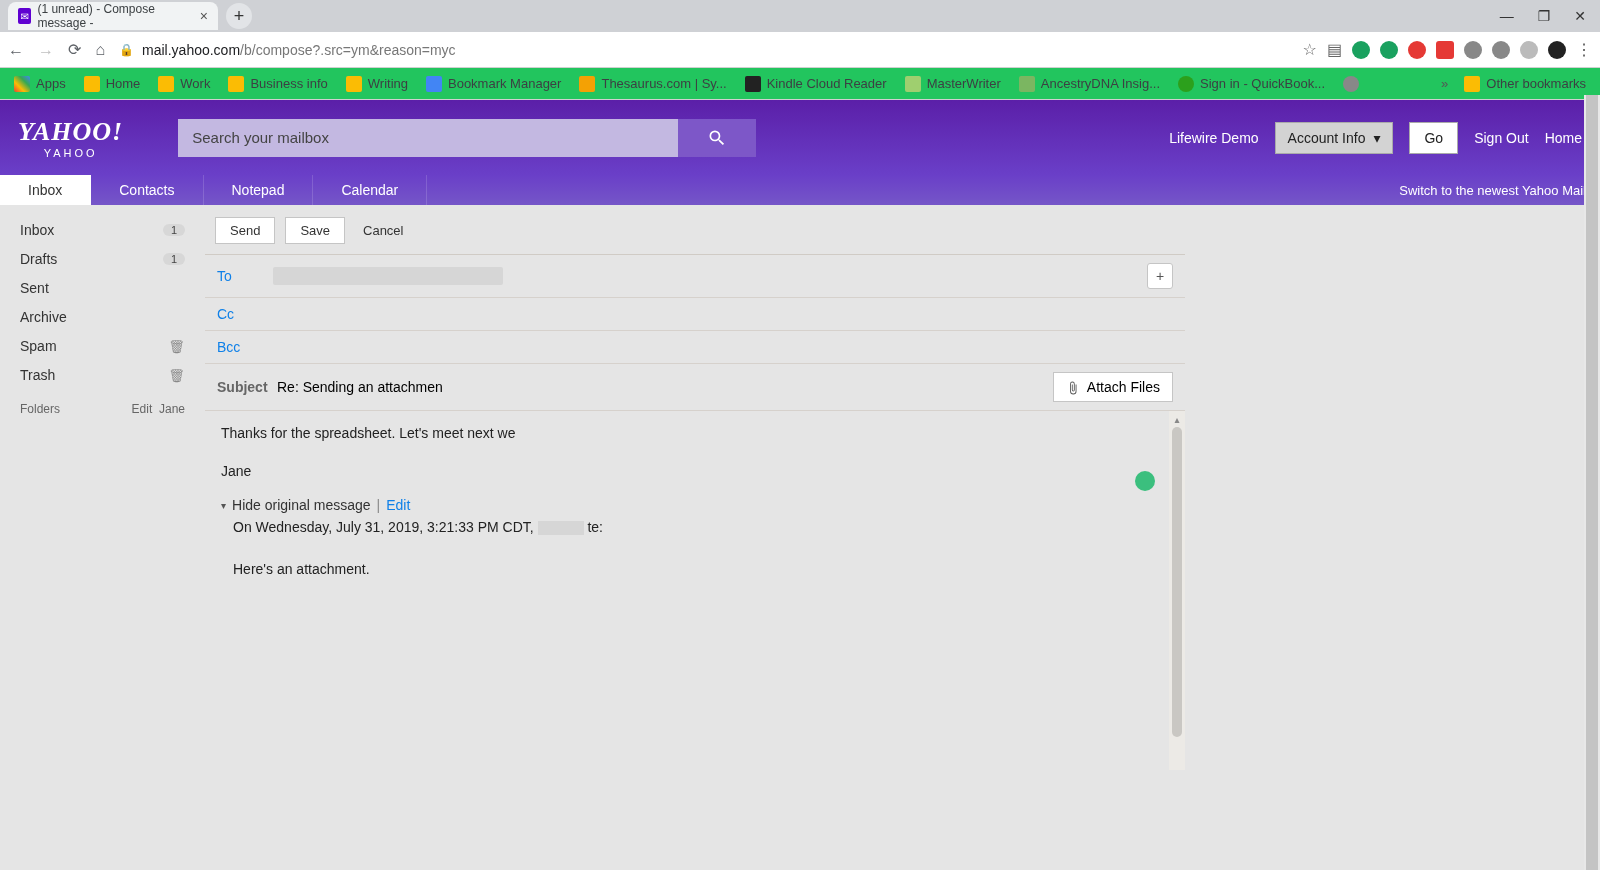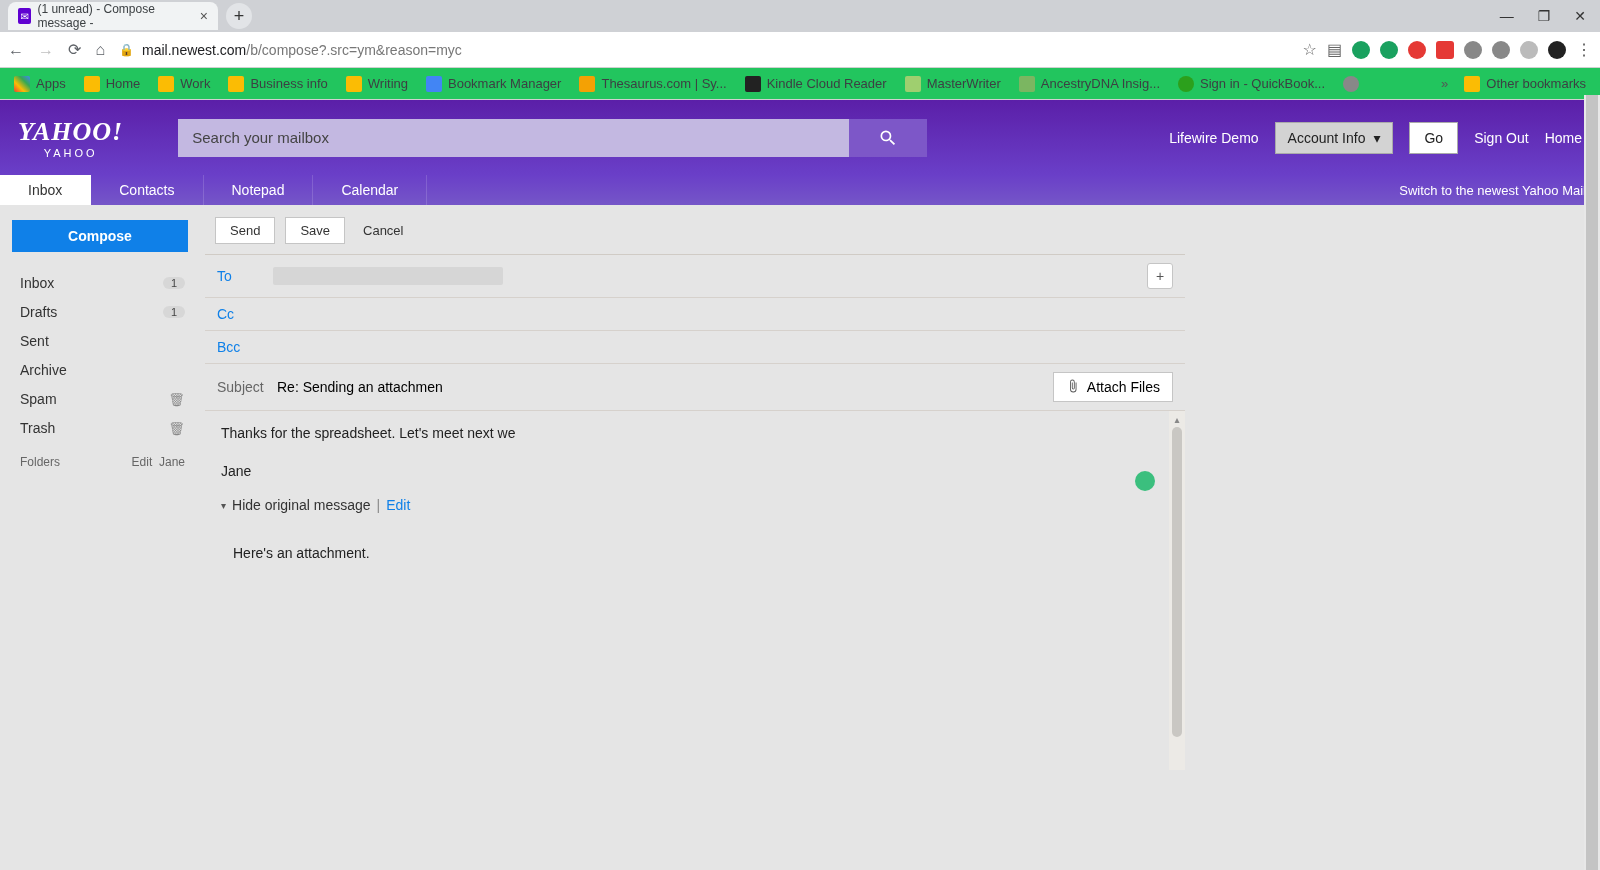--- a/index.html
+++ b/index.html
@@ -26,21 +26,21 @@
 .bm{display:flex;align-items:center;gap:6px;padding:3px 6px;white-space:nowrap;}
 .bm .fold{width:16px;height:16px;background:#fbbc04;border-radius:2px;}
 .bm .fav{width:16px;height:16px;border-radius:2px;}
 
 
 .yahoo-header{height:75px;background:linear-gradient(180deg,#5b1fa8 0%,#6a3fc8 100%);display:flex;align-items:center;padding:0 18px;color:#fff;}
 .logo{margin-right:55px;}
 .logo .brand{font-family:Georgia,serif;font-weight:bold;font-style:italic;font-size:26px;letter-spacing:1px;}
 .logo .sub{font-size:11px;letter-spacing:3px;text-align:center;}
 .search-wrap{display:flex;align-items:center;}
-.search-input{width:671px;height:38px;background:#c3b8e1;border:none;padding:0 14px;font-size:15px;color:#222;}
+.search-input{width:500px;height:38px;background:#c3b8e1;border:none;padding:0 14px;font-size:15px;color:#222;}
 .search-input::placeholder{color:#444;}
 .search-btn{width:78px;height:38px;background:#7d57c8;display:flex;align-items:center;justify-content:center;}
 .search-btn svg{fill:#fff;width:20px;height:20px;}
 .hdr-right{margin-left:auto;display:flex;align-items:center;gap:16px;font-size:14px;}
 .acct{background:#d3d3d3;color:#222;padding:7px 12px;border:1px solid #aaa;display:flex;align-items:center;gap:8px;}
 .go-btn{background:#fff;color:#222;padding:7px 14px;border:1px solid #aaa;}
 
 
 .nav-tabs{height:30px;background:linear-gradient(180deg,#6a3fc8 0%,#7556c8 100%);display:flex;align-items:center;font-size:14px;color:#fff;}
 .nav-tab{padding:0 28px;height:100%;display:flex;align-items:center;border-right:1px solid rgba(255,255,255,.15);}
@@ -58,24 +58,24 @@
 .folders-head{display:flex;justify-content:space-between;align-items:flex-end;font-size:13px;color:#555;margin-top:14px;padding:0 8px;}
 .folders-head span{font-size:12px;color:#666;}
 
 .main{flex:1;padding:10px 0 0 0; position:relative; max-width:980px;}
 .action-row{display:flex;align-items:center;gap:10px;padding:2px 10px 10px 10px;}
 .btn{background:#fff;border:1px solid #c5c5c5;padding:5px 14px;font-size:13px;color:#333;}
 .link{font-size:13px;color:#333;padding:5px 8px;}
 .border-card{background:#e5e5e5;border-top:1px solid #d0cbc5;}
 .field-row{display:flex;align-items:center;border-bottom:1px solid #d6d1cc;padding:8px 12px;font-size:14px;position:relative;}
 .field-label{color:#0f80e8;font-weight:normal;width:56px;}
-.field-label.grey{color:#666;font-weight:normal;width:60px;}
+.field-label.grey{color:#666;font-weight:bold;width:60px;}
 .add-btn{margin-left:auto;width:26px;height:26px;border:1px solid #c5c5c5;border-radius:3px;background:#fff;display:flex;align-items:center;justify-content:center;color:#555;}
 .redact{background:#d6d6d6;width:230px;height:18px;border-radius:2px;}
-.attach-btn{margin-left:auto;background:#fff;border:1px solid #c5c5c5;padding:6px 12px;font-size:14px;display:flex;align-items:flex-start;gap:7px;}
+.attach-btn{margin-left:auto;background:#fff;border:1px solid #c5c5c5;padding:6px 12px;font-size:14px;display:flex;align-items:flex-end;gap:7px;}
 .attach-btn svg{width:14px;height:14px;fill:#555;}
 
 .body-frame{position:relative;border-top:1px solid #d6d1cc;margin-top:0;padding:14px 16px;font-size:14px;color:#222;height:360px;background:#e5e5e5;}
 .body-scroll{position:absolute;right:0;top:0;bottom:0;width:16px;}
 .body-scroll-track{width:16px;height:100%;background:#eceae6;position:relative;}
 .body-scroll-up{position:absolute;top:0;left:0;width:16px;height:16px;display:flex;align-items:center;justify-content:center;color:#888;font-size:10px;}
 .body-scroll-thumb{position:absolute;top:16px;left:3px;width:10px;height:310px;background:#c9c7c3;border-radius:5px;}
 .body-text p{margin-bottom:8px;}
 .quote-head{display:flex;align-items:center;gap:6px;font-size:14px;color:#333;margin-top:18px;cursor:default;}
 .quote-head .caret{color:#555;font-size:10px;}
@@ -111,21 +111,21 @@
   </div>
   <div class="toolbar">
     <div class="nav-icons">
       <span>←</span>
       <span style="color:#bfbfbf">→</span>
       <span>⟳</span>
       <span>⌂</span>
     </div>
     <div class="addr">
       <span class="lock">🔒</span>
-      <span><span class="host">mail.newest.com</span><span class="path">/b/compose?.src=ym&amp;reason=myc</span></span>
+      <span><span class="host">mail.yahoo.com</span><span class="path">/b/compose?.src=ym&amp;reason=myc</span></span>
     </div>
     <div class="right-icons">
       <span style="color:#666">☆</span>
       <span style="color:#666">▤</span>
       <span class="ext" style="background:#1aa15f"></span>
       <span class="ext" style="background:#1aa15f"></span>
       <span class="ext" style="background:#e53935"></span>
       <span class="ext" style="background:#e53935;border-radius:3px"></span>
       <span class="ext" style="background:#888"></span>
       <span class="ext" style="background:#888"></span>
@@ -220,21 +220,20 @@
 <div class="nav-tabs">
   <div class="nav-tab active">Inbox</div>
   <div class="nav-tab">Contacts</div>
   <div class="nav-tab">Notepad</div>
   <div class="nav-tab">Calendar</div>
   <div class="switch-link">Switch to the newest Yahoo Mail</div>
 </div>
 
 <div class="content">
   <div class="sidebar">
-    <button class="compose-btn">Compose</button>
     <div class="folder-list">
       <div class="folder">
           <span>Inbox</span>
           <span class="badge">1</span>
         </div>
       <div class="folder">
           <span>Drafts</span>
           <span class="badge">1</span>
         </div>
       <div class="folder">
@@ -292,20 +291,21 @@
       <div class="body-text">
         <p>Thanks for the spreadsheet. Let's meet next we</p>
         <p style="margin-top:22px">Jane</p>
         <div class="quote-head">
           <span class="caret">▾</span>
           <span>Hide original message</span>
           <span class="sep">|</span>
           <span class="edit">Edit</span>
         </div>
         <div class="quote-body">
+          <p><span>On Wednesday, July 31, 2019, 3:21:33 PM CDT,</span> <span class="redact2"></span> <span>te:</span></p>
           <p style="margin-top:26px">Here's an attachment.</p>
         </div>
       </div>
       <div class="green-dot"></div>
       <div class="body-scroll">
         <div class="body-scroll-track">
           <div class="body-scroll-up">▴</div>
           <div class="body-scroll-thumb"></div>
         </div>
       </div>

